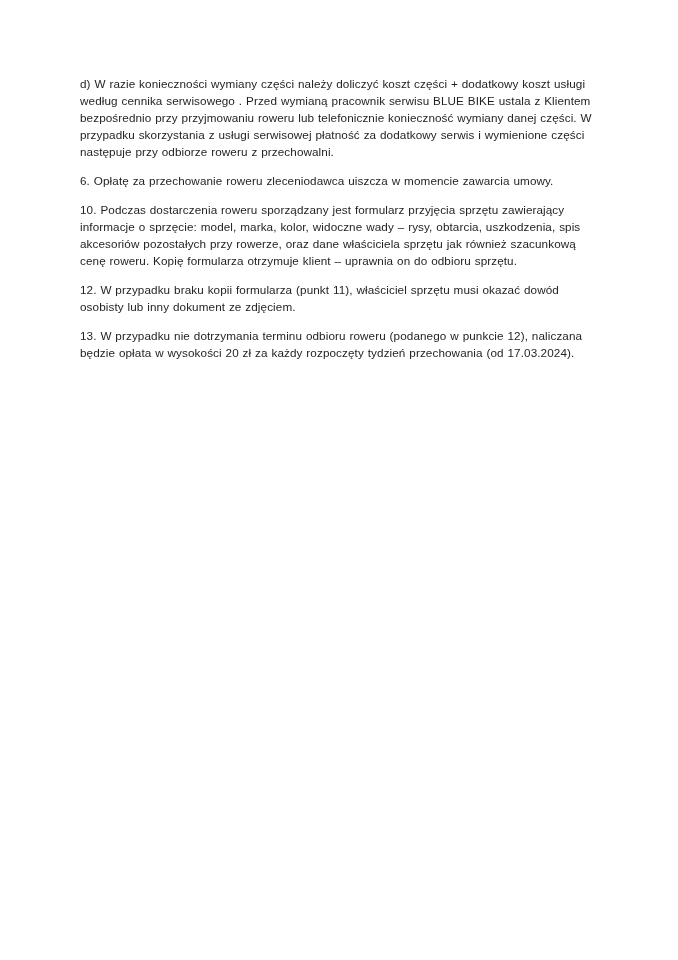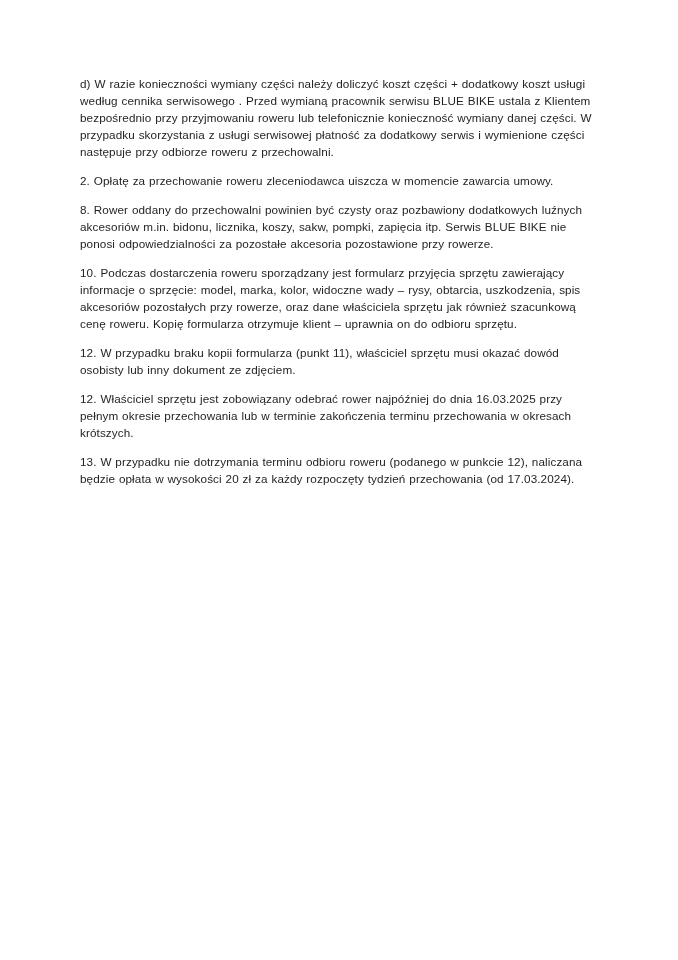--- a/index.html
+++ b/index.html
@@ -33,20 +33,18 @@
     color: #1f1f1f;
     -webkit-font-smoothing: antialiased;
   }
 </style>
 </head>
 <body>
 
 <div class="page">
   <div class="content">
     <p class="para">d) W razie konieczności wymiany części należy doliczyć koszt części + dodatkowy koszt usługi według cennika serwisowego . Przed wymianą pracownik serwisu BLUE BIKE ustala z Klientem bezpośrednio przy przyjmowaniu roweru lub telefonicznie konieczność wymiany danej części. W przypadku skorzystania z usługi serwisowej płatność za dodatkowy serwis i wymienione części następuje przy odbiorze roweru z przechowalni.</p>
-    <p class="para">2. Opłatę za przechowanie roweru zleceniodawca uiszcza w momencie zawarcia umowy.</p>
-    <p class="para">8. Rower oddany do przechowalni powinien być czysty oraz pozbawiony dodatkowych luźnych akcesoriów m.in. bidonu, licznika, koszy, sakw, pompki, zapięcia itp. Serwis BLUE BIKE nie ponosi odpowiedzialności za pozostałe akcesoria pozostawione przy rowerze.</p>
+    <p class="para">6. Opłatę za przechowanie roweru zleceniodawca uiszcza w momencie zawarcia umowy.</p>
     <p class="para">10. Podczas dostarczenia roweru sporządzany jest formularz przyjęcia sprzętu zawierający informacje o sprzęcie: model, marka, kolor, widoczne wady – rysy, obtarcia, uszkodzenia, spis akcesoriów pozostałych przy rowerze, oraz dane właściciela sprzętu jak również szacunkową cenę roweru. Kopię formularza otrzymuje klient – uprawnia on do odbioru sprzętu.</p>
     <p class="para">12. W przypadku braku kopii formularza (punkt 11), właściciel sprzętu musi okazać dowód osobisty lub inny dokument ze zdjęciem.</p>
-    <p class="para">12. Właściciel sprzętu jest zobowiązany odebrać rower najpóźniej do dnia 16.03.2025 przy pełnym okresie przechowania lub w terminie zakończenia terminu przechowania w okresach krótszych.</p>
     <p class="para">13. W przypadku nie dotrzymania terminu odbioru roweru (podanego w punkcie 12), naliczana będzie opłata w wysokości 20 zł za każdy rozpoczęty tydzień przechowania (od 17.03.2024).</p>
   </div>
 </div>
 
 </body></html>

